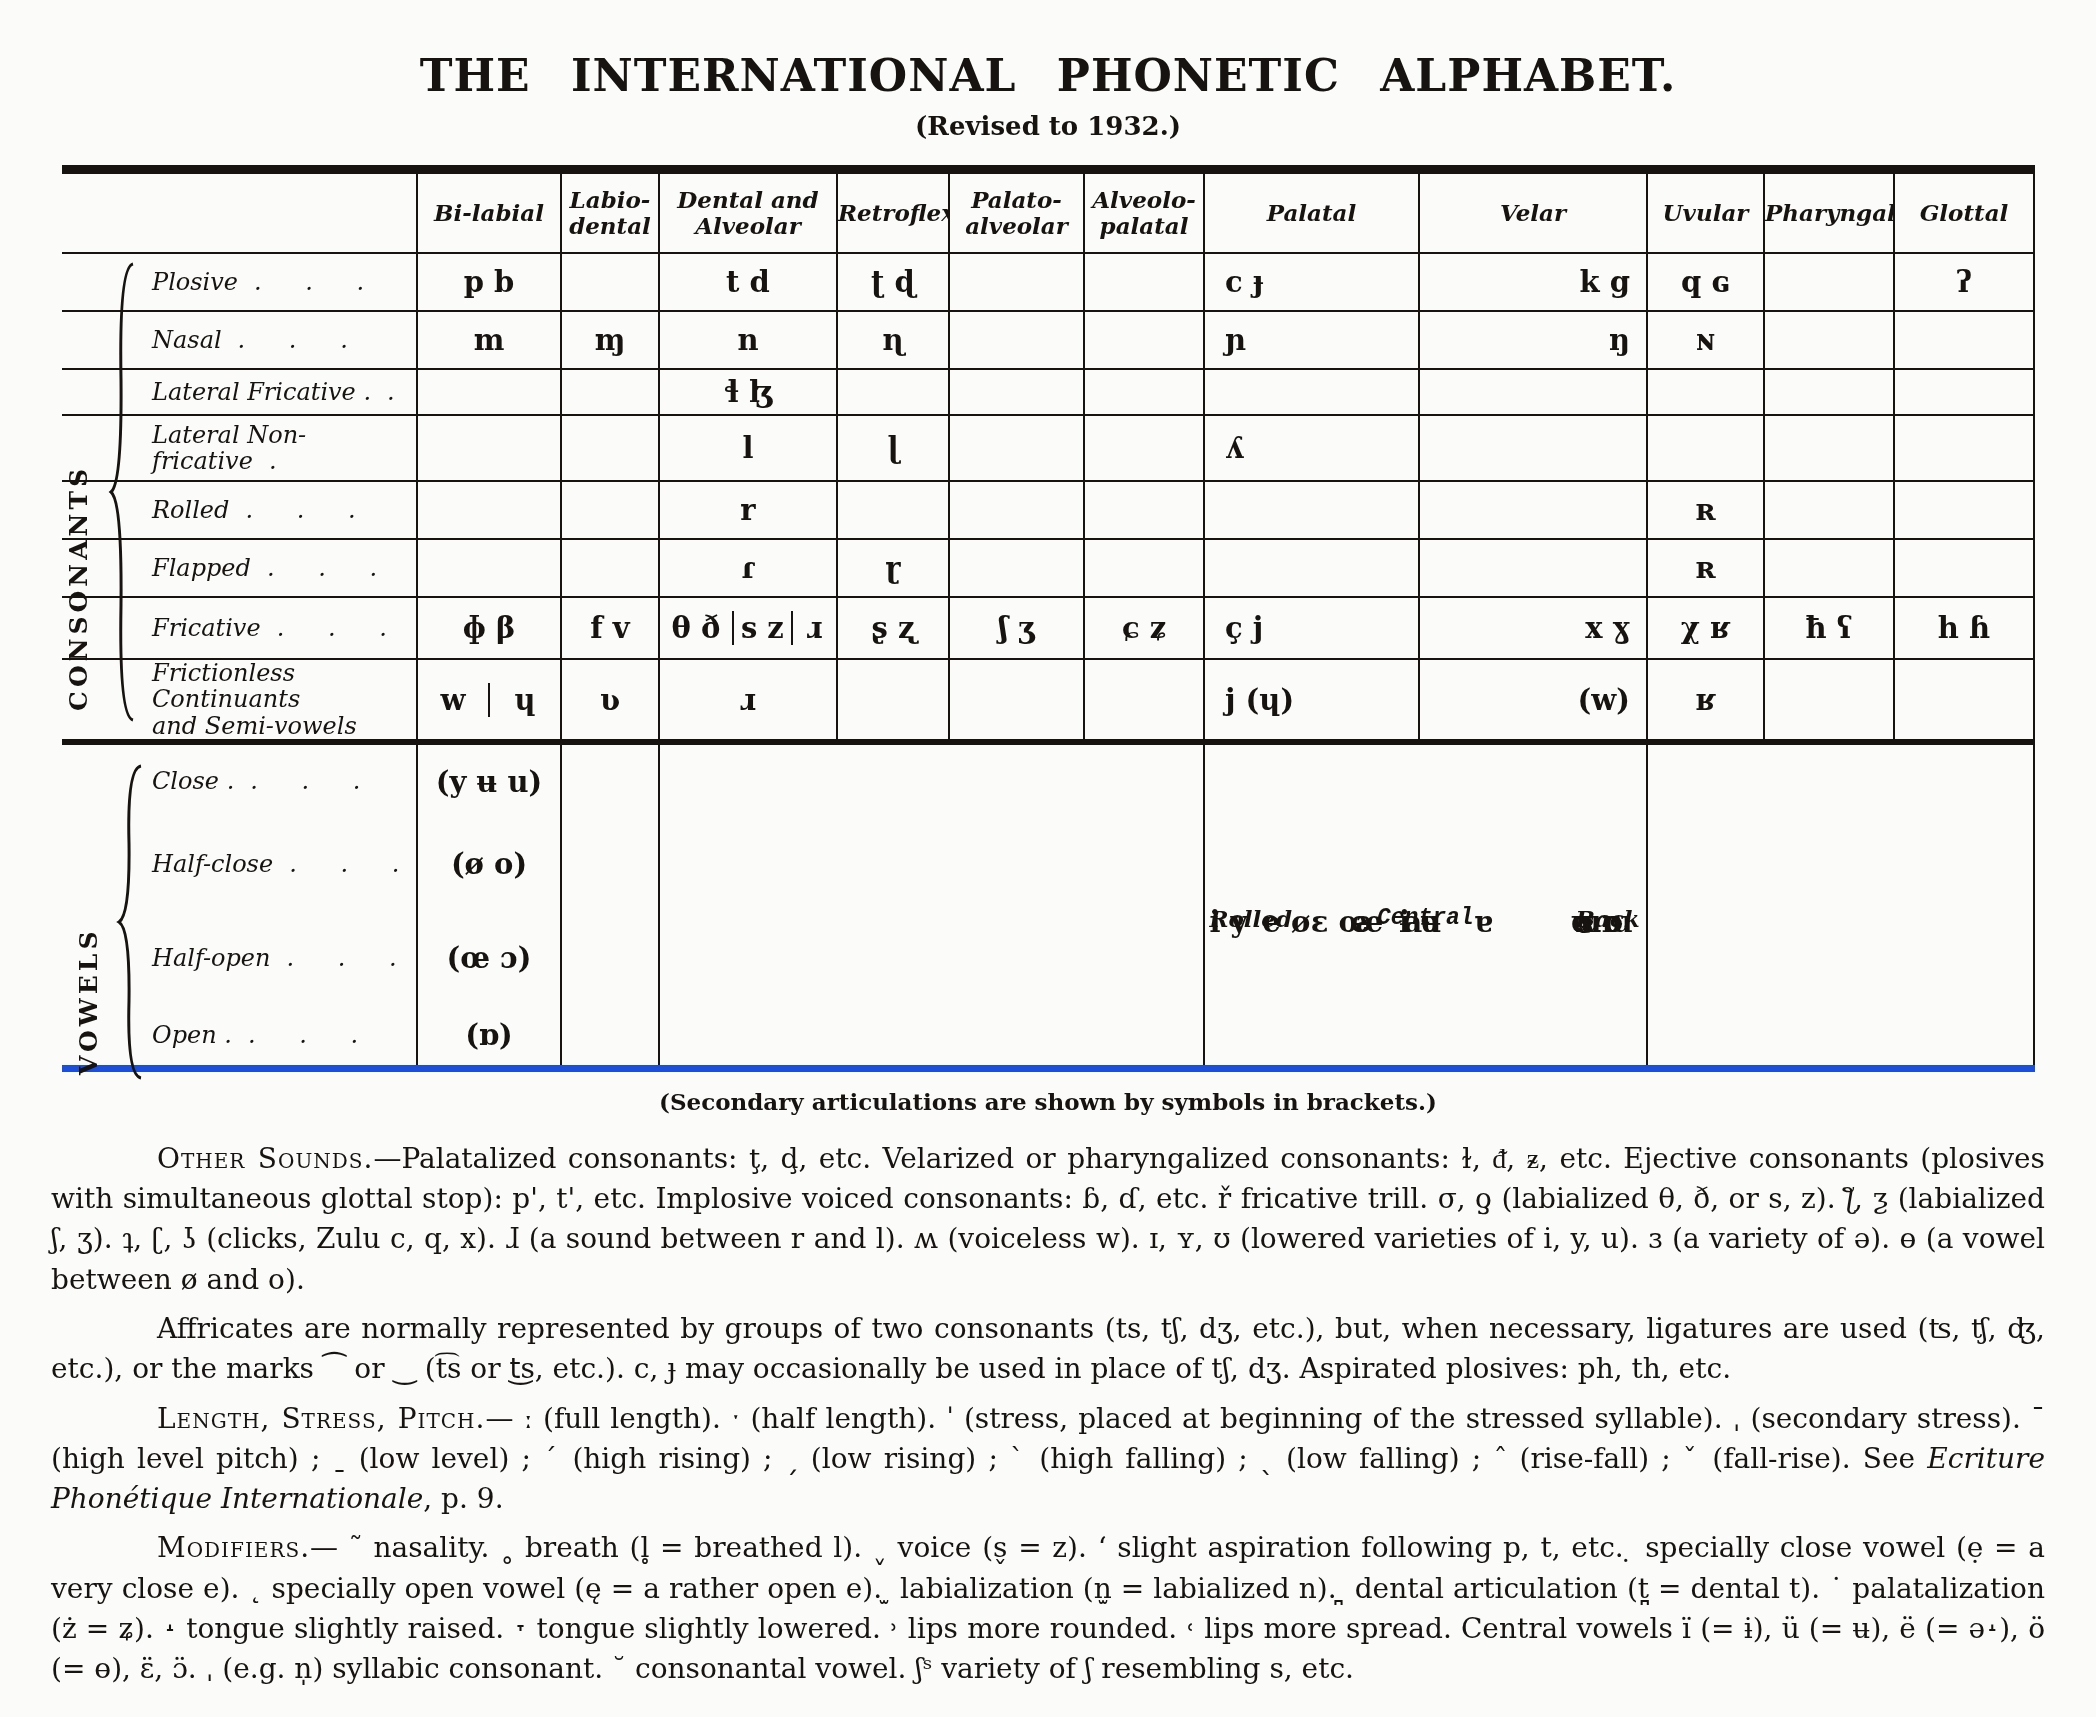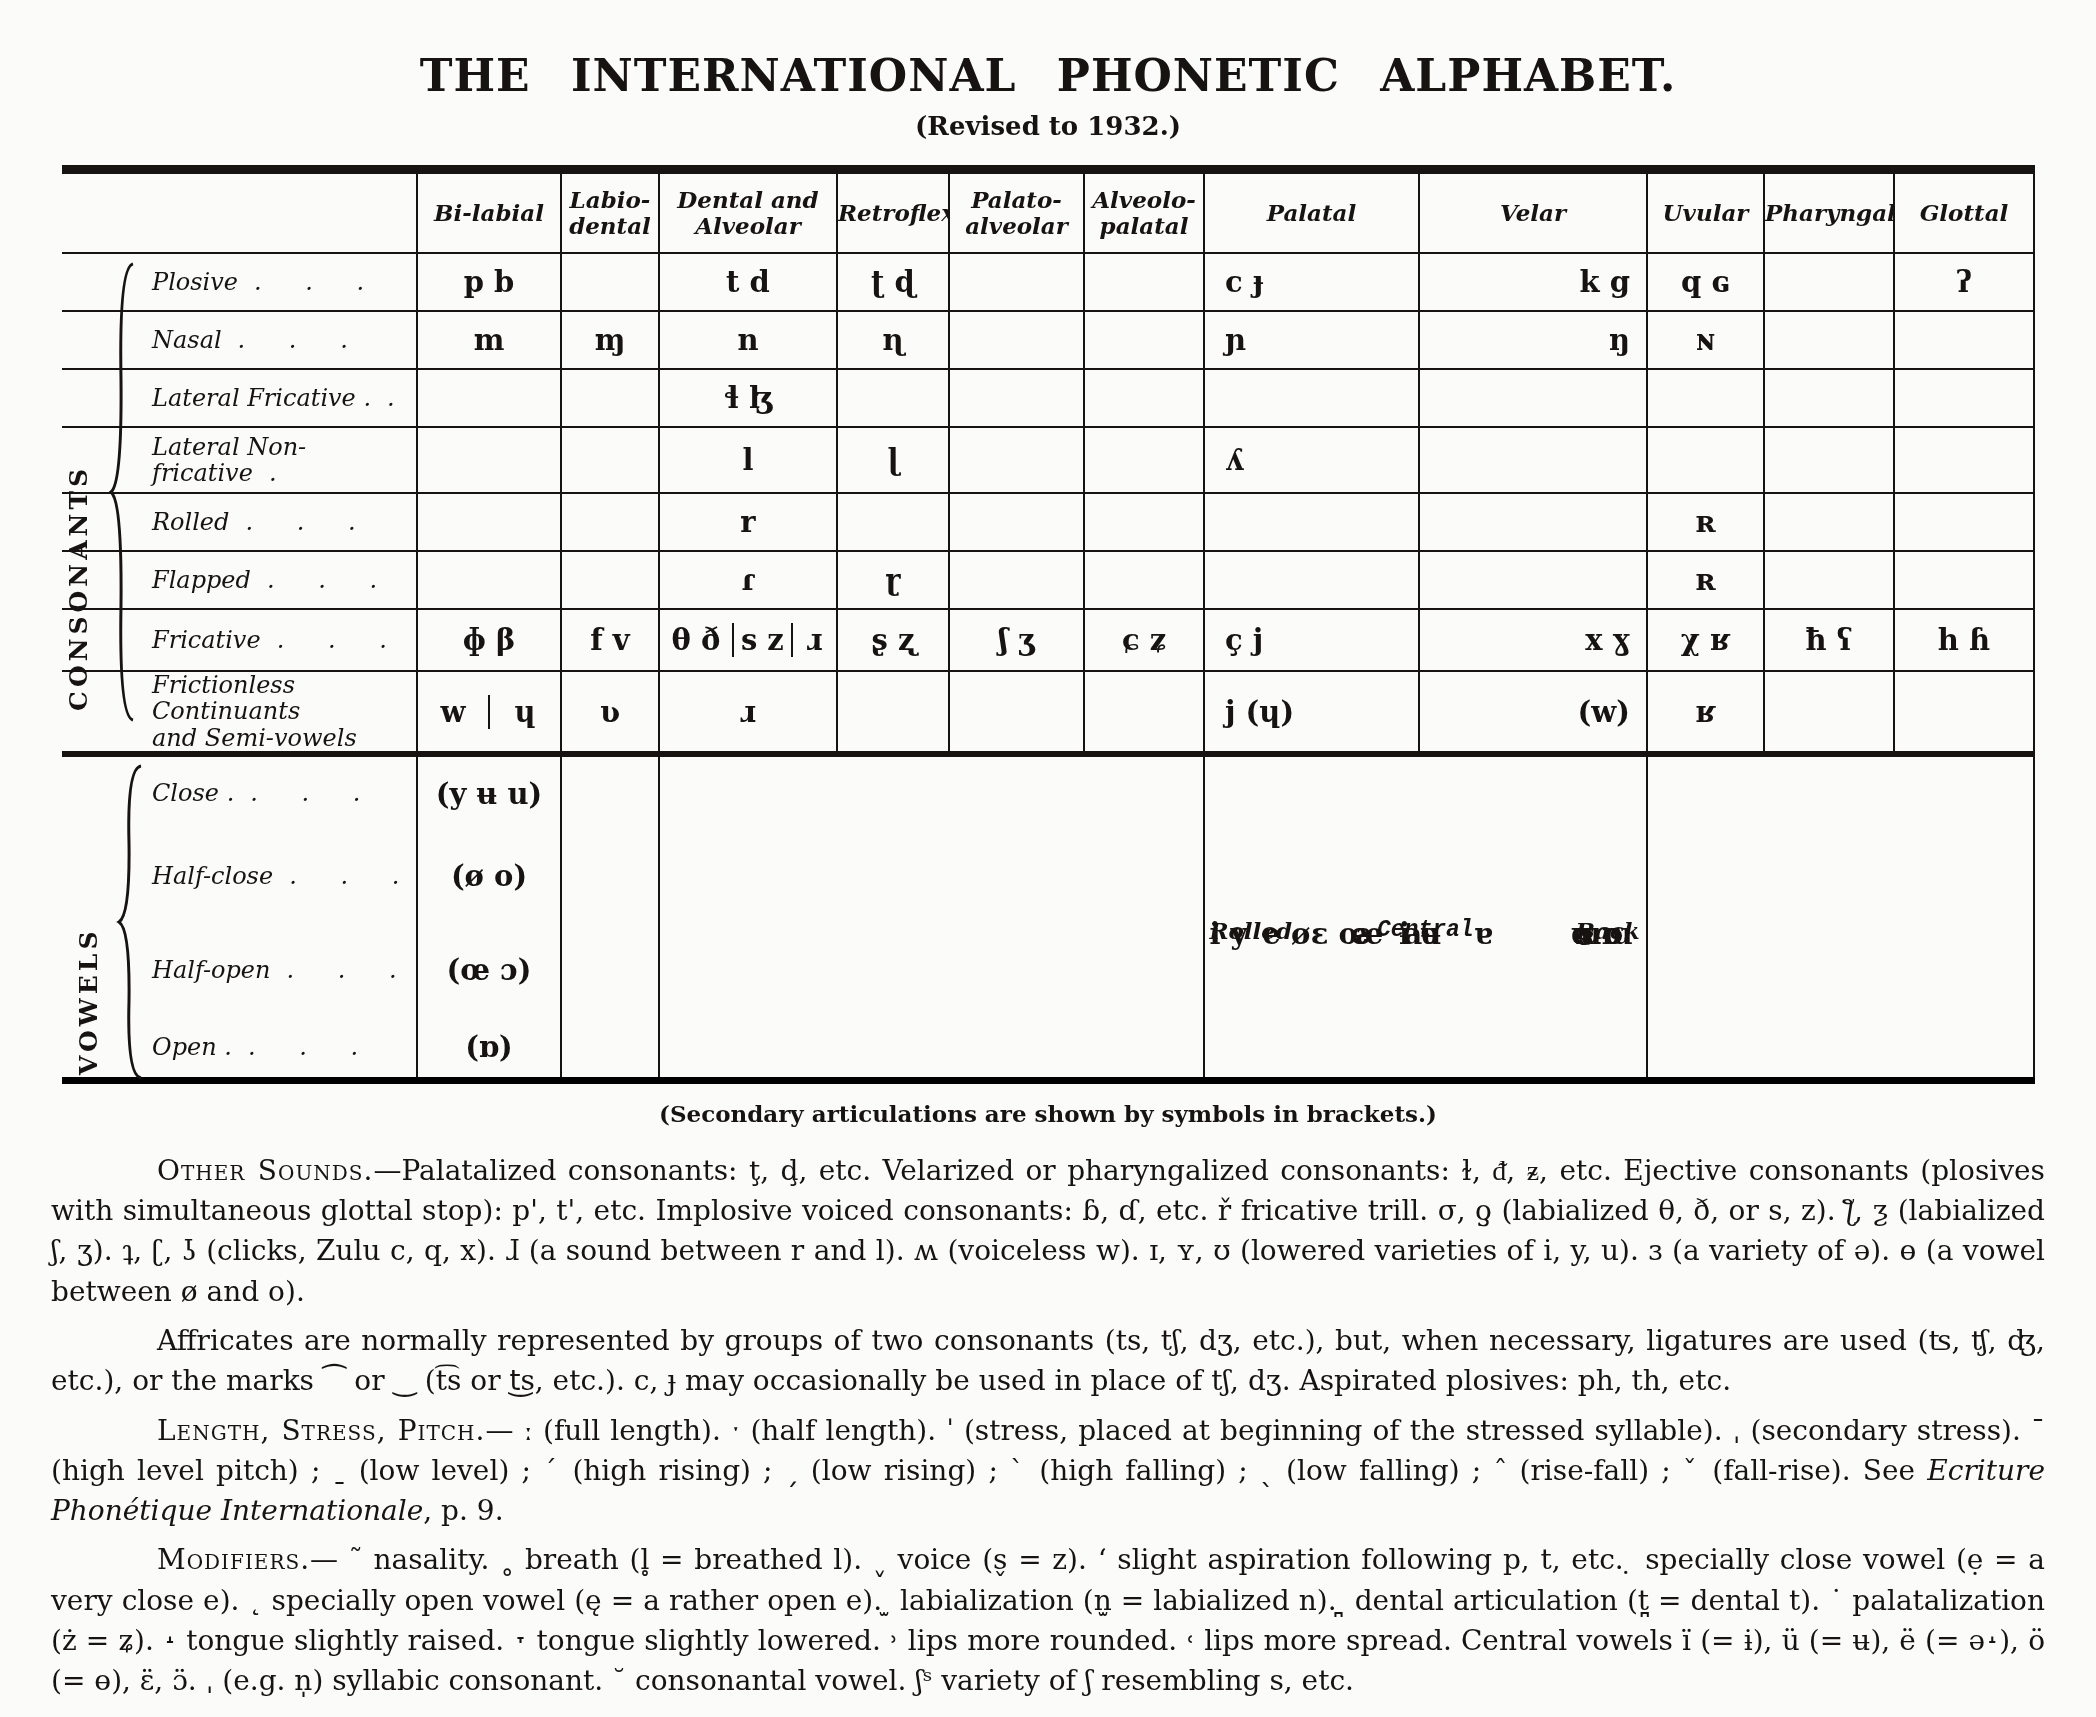--- a/index.html
+++ b/index.html
@@ -9,21 +9,21 @@
     font-family:"DejaVu Serif","DejaVu Sans",serif;
     position:relative;overflow:hidden;
   }
   .titlewrap{text-align:center;padding-top:50px;}
   .title{font-size:44px;font-weight:bold;letter-spacing:1px;word-spacing:24px;}
   .subtitle{font-size:26px;font-weight:bold;margin-top:10px;}
 
   .tablewrap{position:relative;margin:24px 60px 0 62px;}
   table{
     border-collapse:collapse;table-layout:fixed;width:1972px;
-    border-top:9px solid #161310;border-bottom:7px solid #000000;
+    border-top:9px solid #161310;border-bottom:7px solid #1d4ed8;
   }
   th,td{border-left:2px solid #161310;padding:0;vertical-align:middle;overflow:hidden;}
   tr > :first-child{border-left:none;}
   th:last-child,td:last-child{border-right:2px solid #161310;}
   .colhead{
     font-style:italic;font-weight:bold;font-size:23px;line-height:1.15;
     text-align:center;white-space:pre-line;height:78px;
   }
   #consonant-body th,#consonant-body td{border-top:2px solid #161310;}
   .rowlabel{
@@ -127,21 +127,21 @@
           <td class="sym">n</td>
           <td class="sym">ɳ</td>
           <td class="sym"></td>
           <td class="sym"></td>
           <td class="sym al">ɲ</td>
           <td class="sym ar">ŋ</td>
           <td class="sym">ɴ</td>
           <td class="sym"></td>
           <td class="sym"></td>
         </tr>
-        <tr style="height: 58px;">
+        <tr style="height: 46px;">
           <th class="rowlabel"><span>Lateral Fricative .</span><span class="dots">.</span></th>
           <td class="sym"></td>
           <td class="sym"></td>
           <td class="sym">ɬ ɮ</td>
           <td class="sym"></td>
           <td class="sym"></td>
           <td class="sym"></td>
           <td class="sym al"></td>
           <td class="sym ar"></td>
           <td class="sym"></td>

